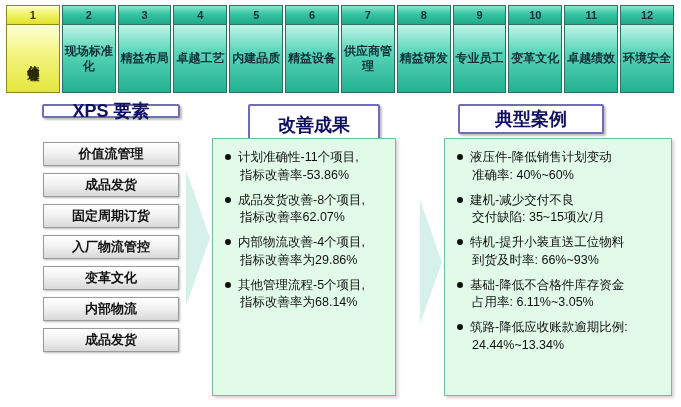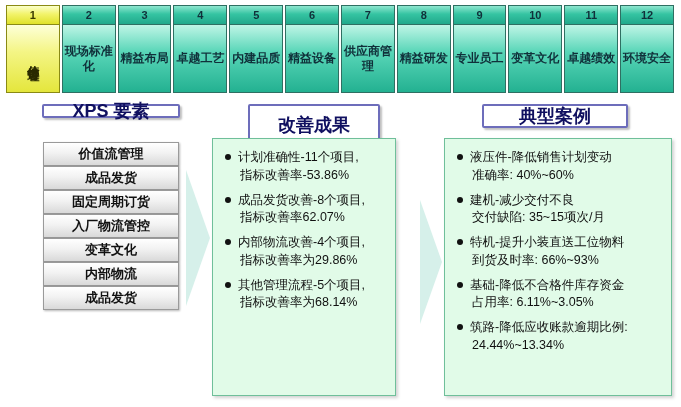--- a/index.html
+++ b/index.html
@@ -83,30 +83,31 @@
     font-weight: bold;
     display: flex;
     align-items: center;
     justify-content: center;
     box-sizing: border-box;
     border-radius: 2px;
     box-shadow: 2px 2px 2px rgba(0,0,0,0.25);
   }
   #hdr-xps { left: 42px; top: 104px; width: 138px; height: 14px; font-size: 18px; }
   #hdr-result { left: 248px; top: 104px; width: 132px; height: 42px; font-size: 18px; }
-  #hdr-case { left: 482px; top: 104px; width: 146px; height: 24px; font-size: 18px; }
+  #hdr-case { left: 458px; top: 104px; width: 146px; height: 30px; font-size: 18px; }
 
   
   .pill-list {
     position: absolute;
     left: 43px;
     top: 142px;
     width: 136px;
     display: flex;
     flex-direction: column;
+    gap: 7px;
     font-family: Liberation Mono, monospace;
   }
   .pill {
     height: 24px;
     border: 1px solid #9a9a9a;
     background: linear-gradient(to bottom, #ffffff 0%, #f2f2f2 45%, #d9d9d9 100%);
     color: #111111;
     font-size: 13px;
     font-weight: bold;
     display: flex;

